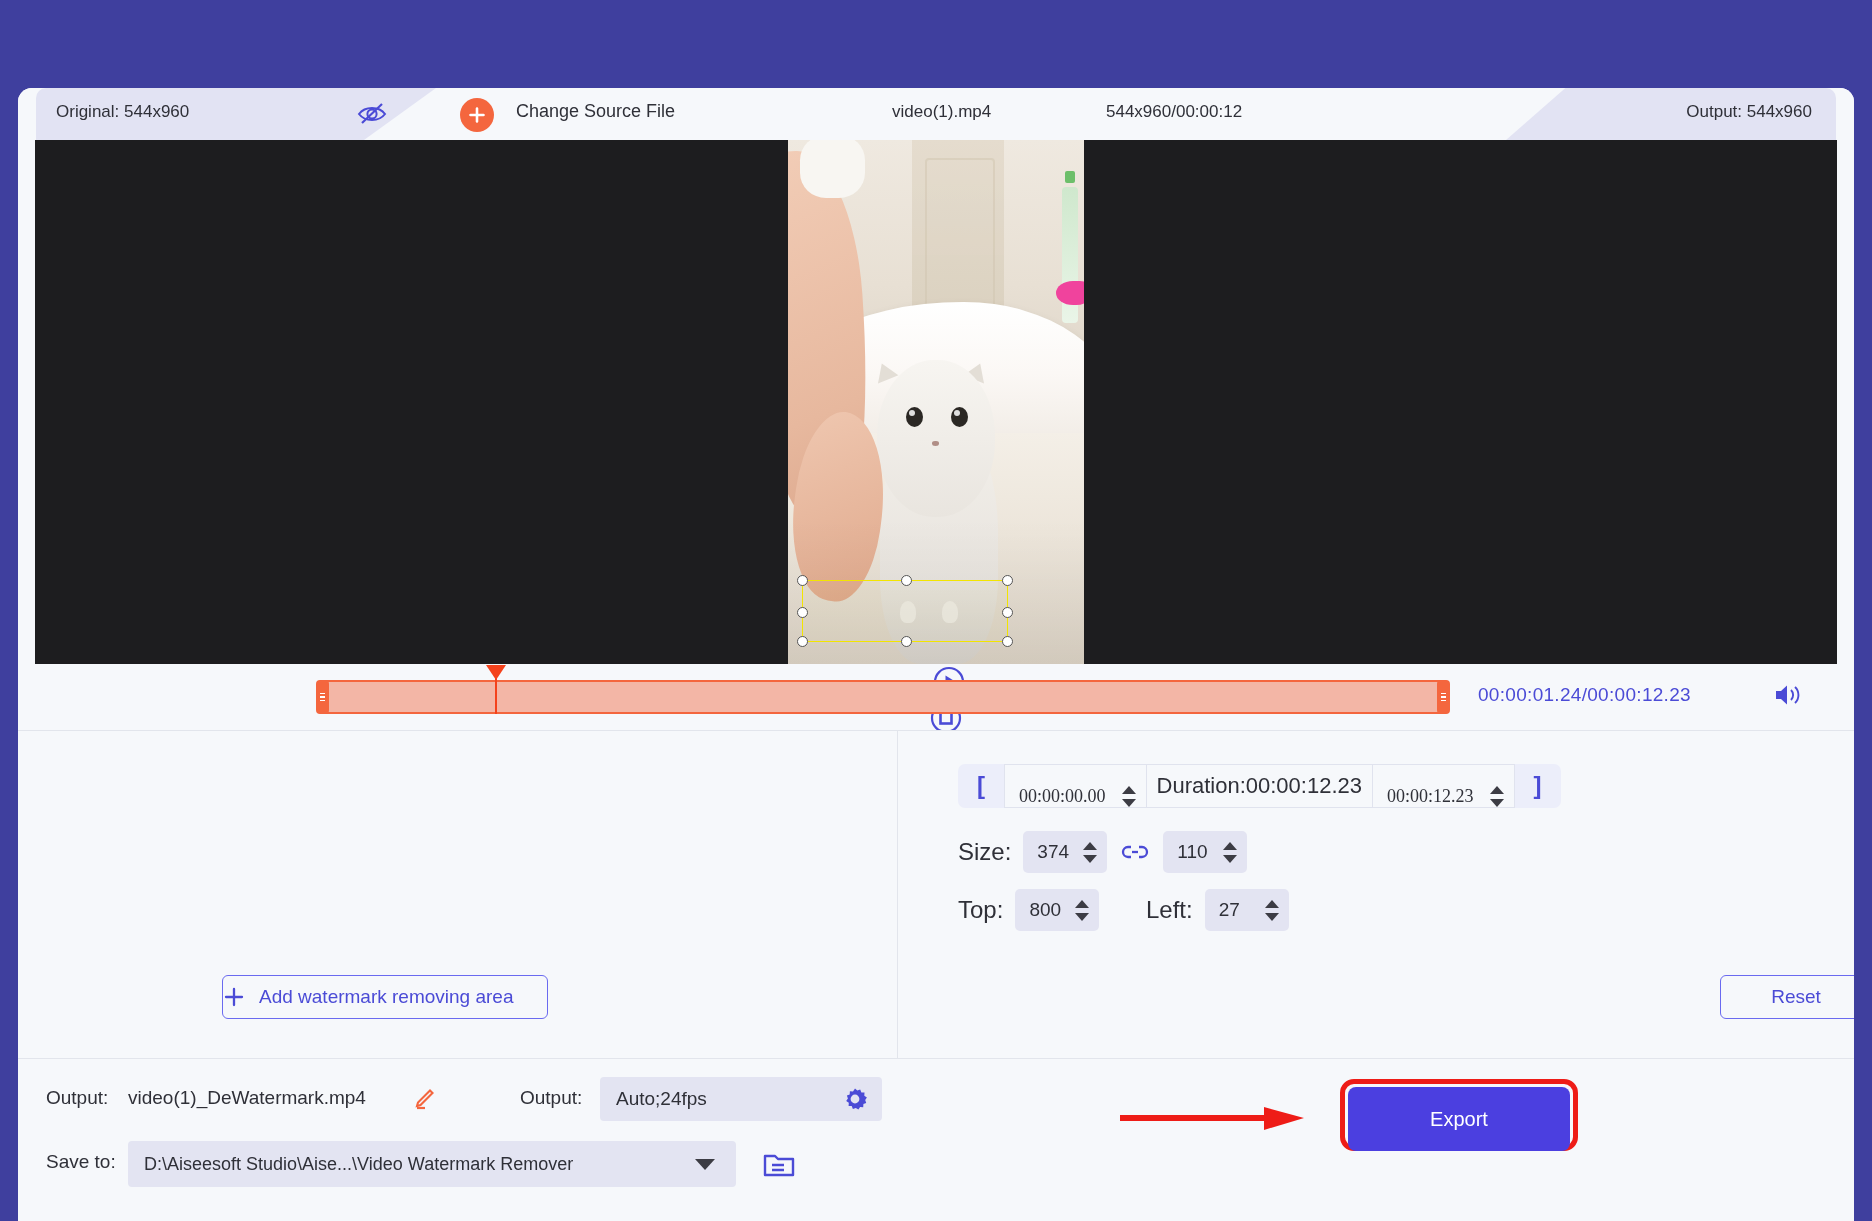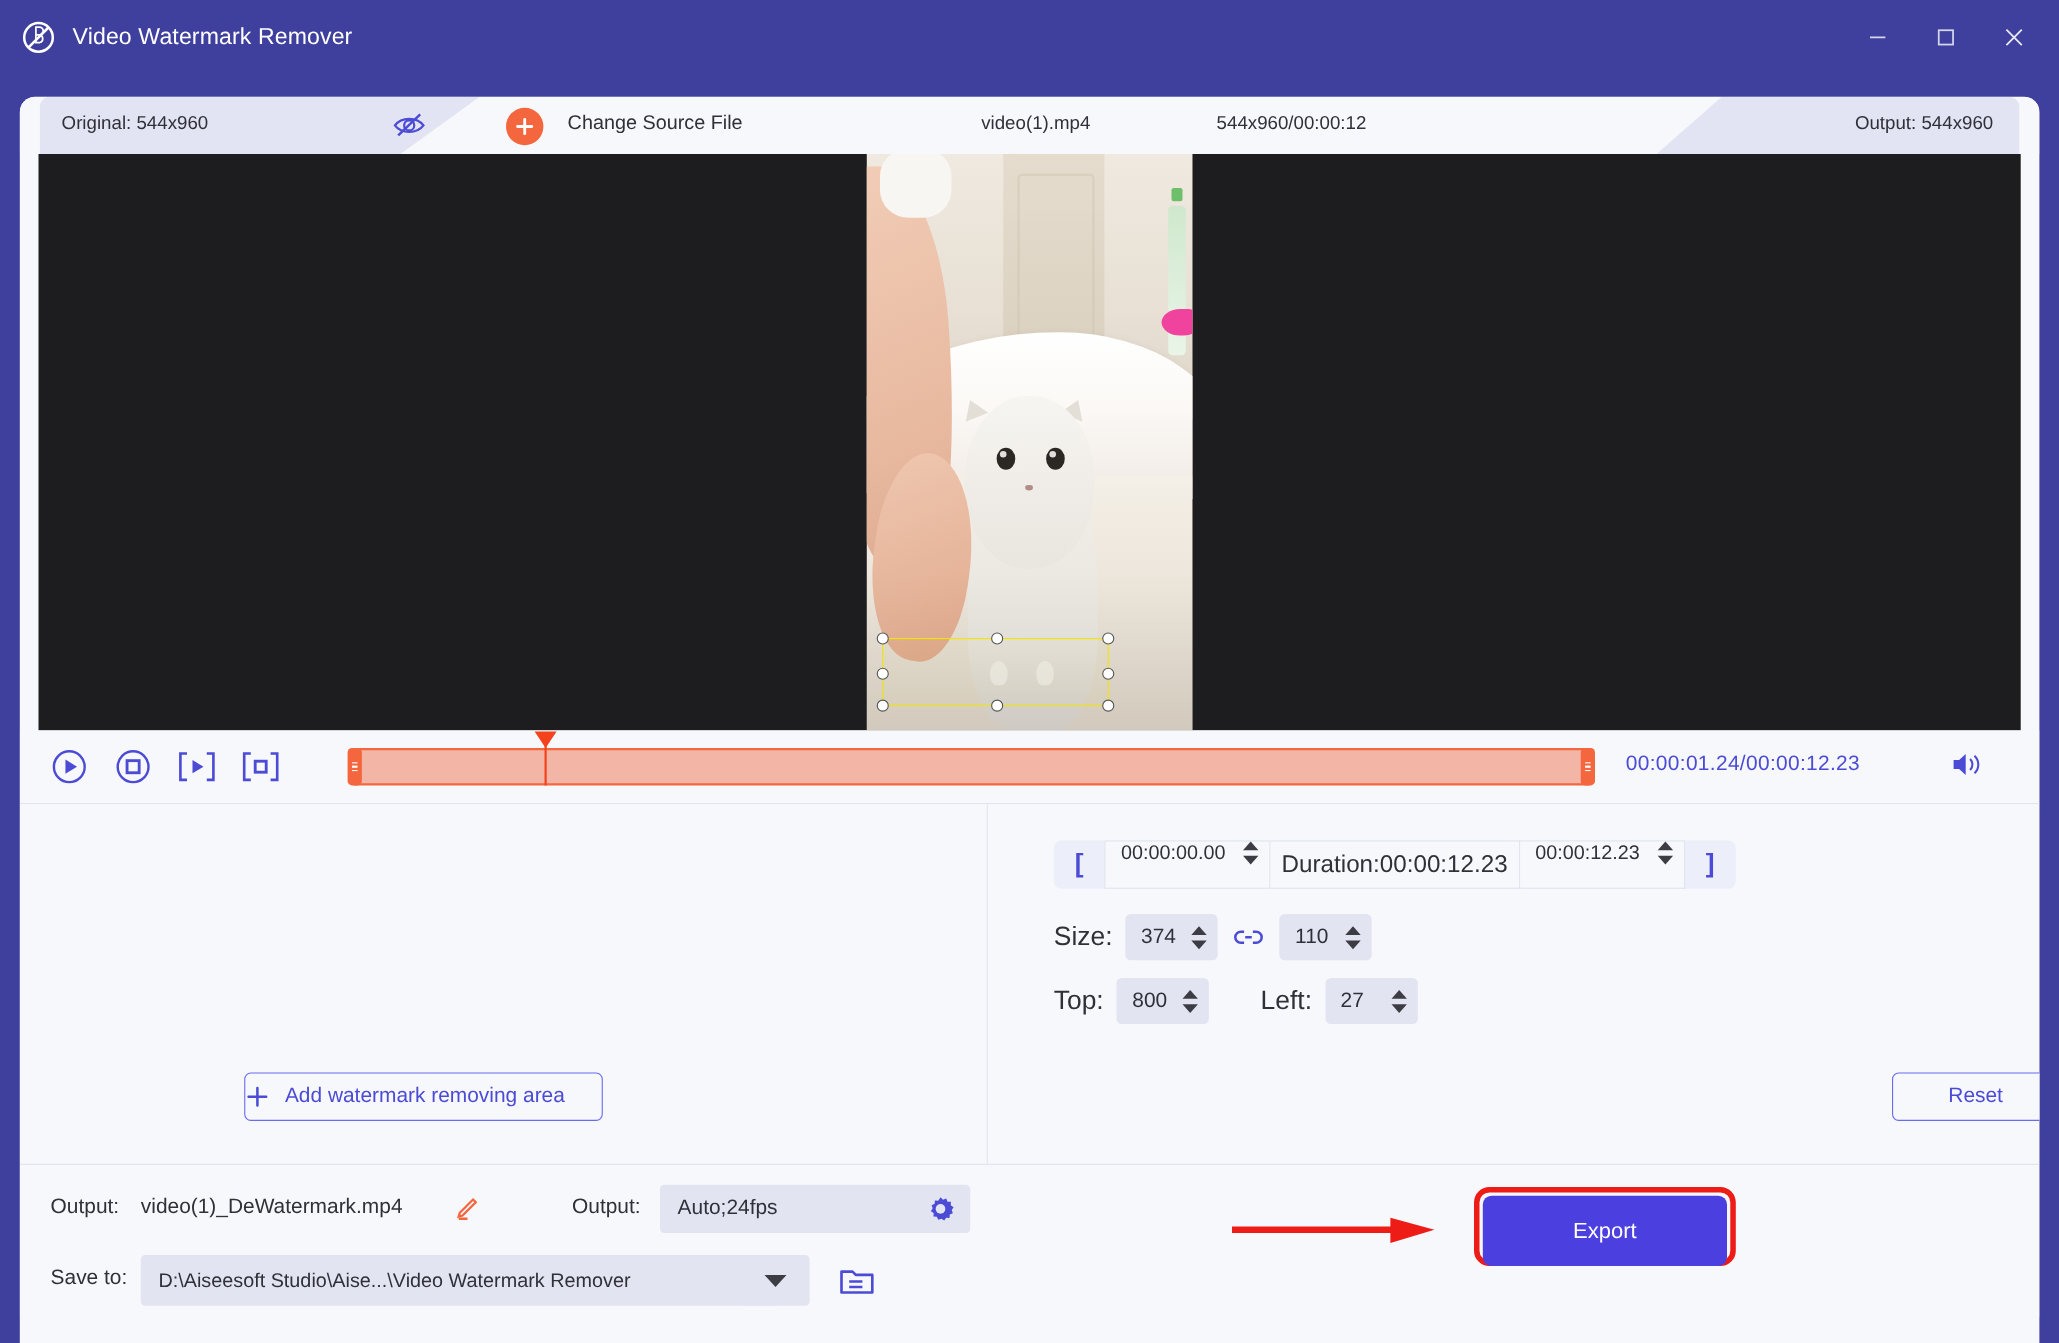--- a/index.html
+++ b/index.html
@@ -234,21 +234,21 @@
     position: absolute; width: 11px; height: 11px;
     background: #ffffff; border: 1.6px solid #555;
     border-radius: 50%;
   }
 
   
   .playbar {
     position: relative;
     height: 66px; width: 100%;
     background: #f6f8fb;
-    display: flex; align-items: center;
+    display: flex; align-items: center; flex-direction: column;
   }
   .pb-icon {
     width: 38px; height: 38px; margin-left: 20px;
     display: flex; align-items: center; justify-content: center;
     color: #4b4bd6;
   }
   .pb-icon:first-child { margin-left: 26px; }
   .track-wrap {
     position: absolute; left: 300px; top: 16px;
     width: 1130px; height: 34px;
@@ -326,23 +326,24 @@
     position: absolute; left: 60px; top: 33px;
     height: 44px;
     display: flex; align-items: stretch;
     background: #eceefa; border-radius: 7px;
   }
   .bracket {
     width: 46px; display: flex; align-items: center; justify-content: center;
     color: #4b4bd6; font-size: 24px; font-weight: 600;
   }
   .spin {
-    display: flex; align-items: flex-start;
+    display: flex; align-items: flex-end;
     background: #f6f8fb; border: 1px solid #e0e3ee;
     height: 44px;
+    font-family: Liberation Serif, serif;
   }
   .spin .val { padding: 0 14px; font-size: 18px; color: #2f3038; white-space: nowrap; }
   .spin-arrows {
     width: 26px; display: flex; flex-direction: column; align-items: center;
     justify-content: center; gap: 5px; padding-right: 8px;
   }
   .ar-up, .ar-dn { width: 0; height: 0; border-left: 7px solid transparent; border-right: 7px solid transparent; }
   .ar-up { border-bottom: 8px solid #3c3c44; }
   .ar-dn { border-top: 8px solid #3c3c44; }
   .dur-box {
@@ -399,47 +400,20 @@
     width: 238px; height: 72px;
     border: 5px solid #ee1c17; border-radius: 14px;
   }
   .arrow-anno { position: absolute; left: 1100px; top: 46px; width: 190px; height: 28px; }
 </style>
 </head>
 <body>
 
 <div class="app">
 
-  <div class="titlebar">
-    <div class="logo">
-      <svg width="32" height="32" viewBox="0 0 32 32">
-        <circle cx="16" cy="16" r="13" fill="none" stroke="#fff" stroke-width="2.3"></circle>
-        <path d="M13 10 h4 a4.5 4.5 0 0 1 0 9 h-4 z M13 19 h4.6 a4.7 4.7 0 0 1 0 9 h-4.6 z" fill="none" stroke="#fff" stroke-width="2" transform="scale(0.78) translate(4.5,-1.5)"></path>
-        <path d="M7 25 L25 7" stroke="#fff" stroke-width="2.3"></path>
-      </svg>
-    </div>
-    <div class="app-title">Video Watermark Remover</div>
-    <div class="winbtns">
-      <div class="winbtn">
-        <svg width="22" height="22" viewBox="0 0 22 22">
-            <path d="M4 11 h14" stroke="#d5d5ee" stroke-width="1.6"></path>
-          </svg>
-      </div>
-      <div class="winbtn">
-        <svg width="22" height="22" viewBox="0 0 22 22">
-            <rect x="4.5" y="4.5" width="13" height="13" fill="none" stroke="#d5d5ee" stroke-width="1.6"></rect>
-          </svg>
-      </div>
-      <div class="winbtn">
-        <svg width="26" height="26" viewBox="0 0 26 26">
-            <path d="M6 6 L20 20 M20 6 L6 20" stroke="#e6e6f5" stroke-width="1.7"></path>
-          </svg>
-      </div>
-    </div>
-  </div>
 
   <div class="body-panel">
 
     <div class="topstrip">
       <div class="tab-left"></div>
       <div class="tab-left-label">Original: 544x960</div>
       <div class="eye-off">
         <svg width="32" height="30" viewBox="0 0 32 30">
           <path d="M3 15 C9 7, 23 7, 29 15 C23 23, 9 23, 3 15 Z" fill="none" stroke="#4b4bd6" stroke-width="2"></path>
           <circle cx="16" cy="15" r="4.6" fill="none" stroke="#4b4bd6" stroke-width="2"></circle>

